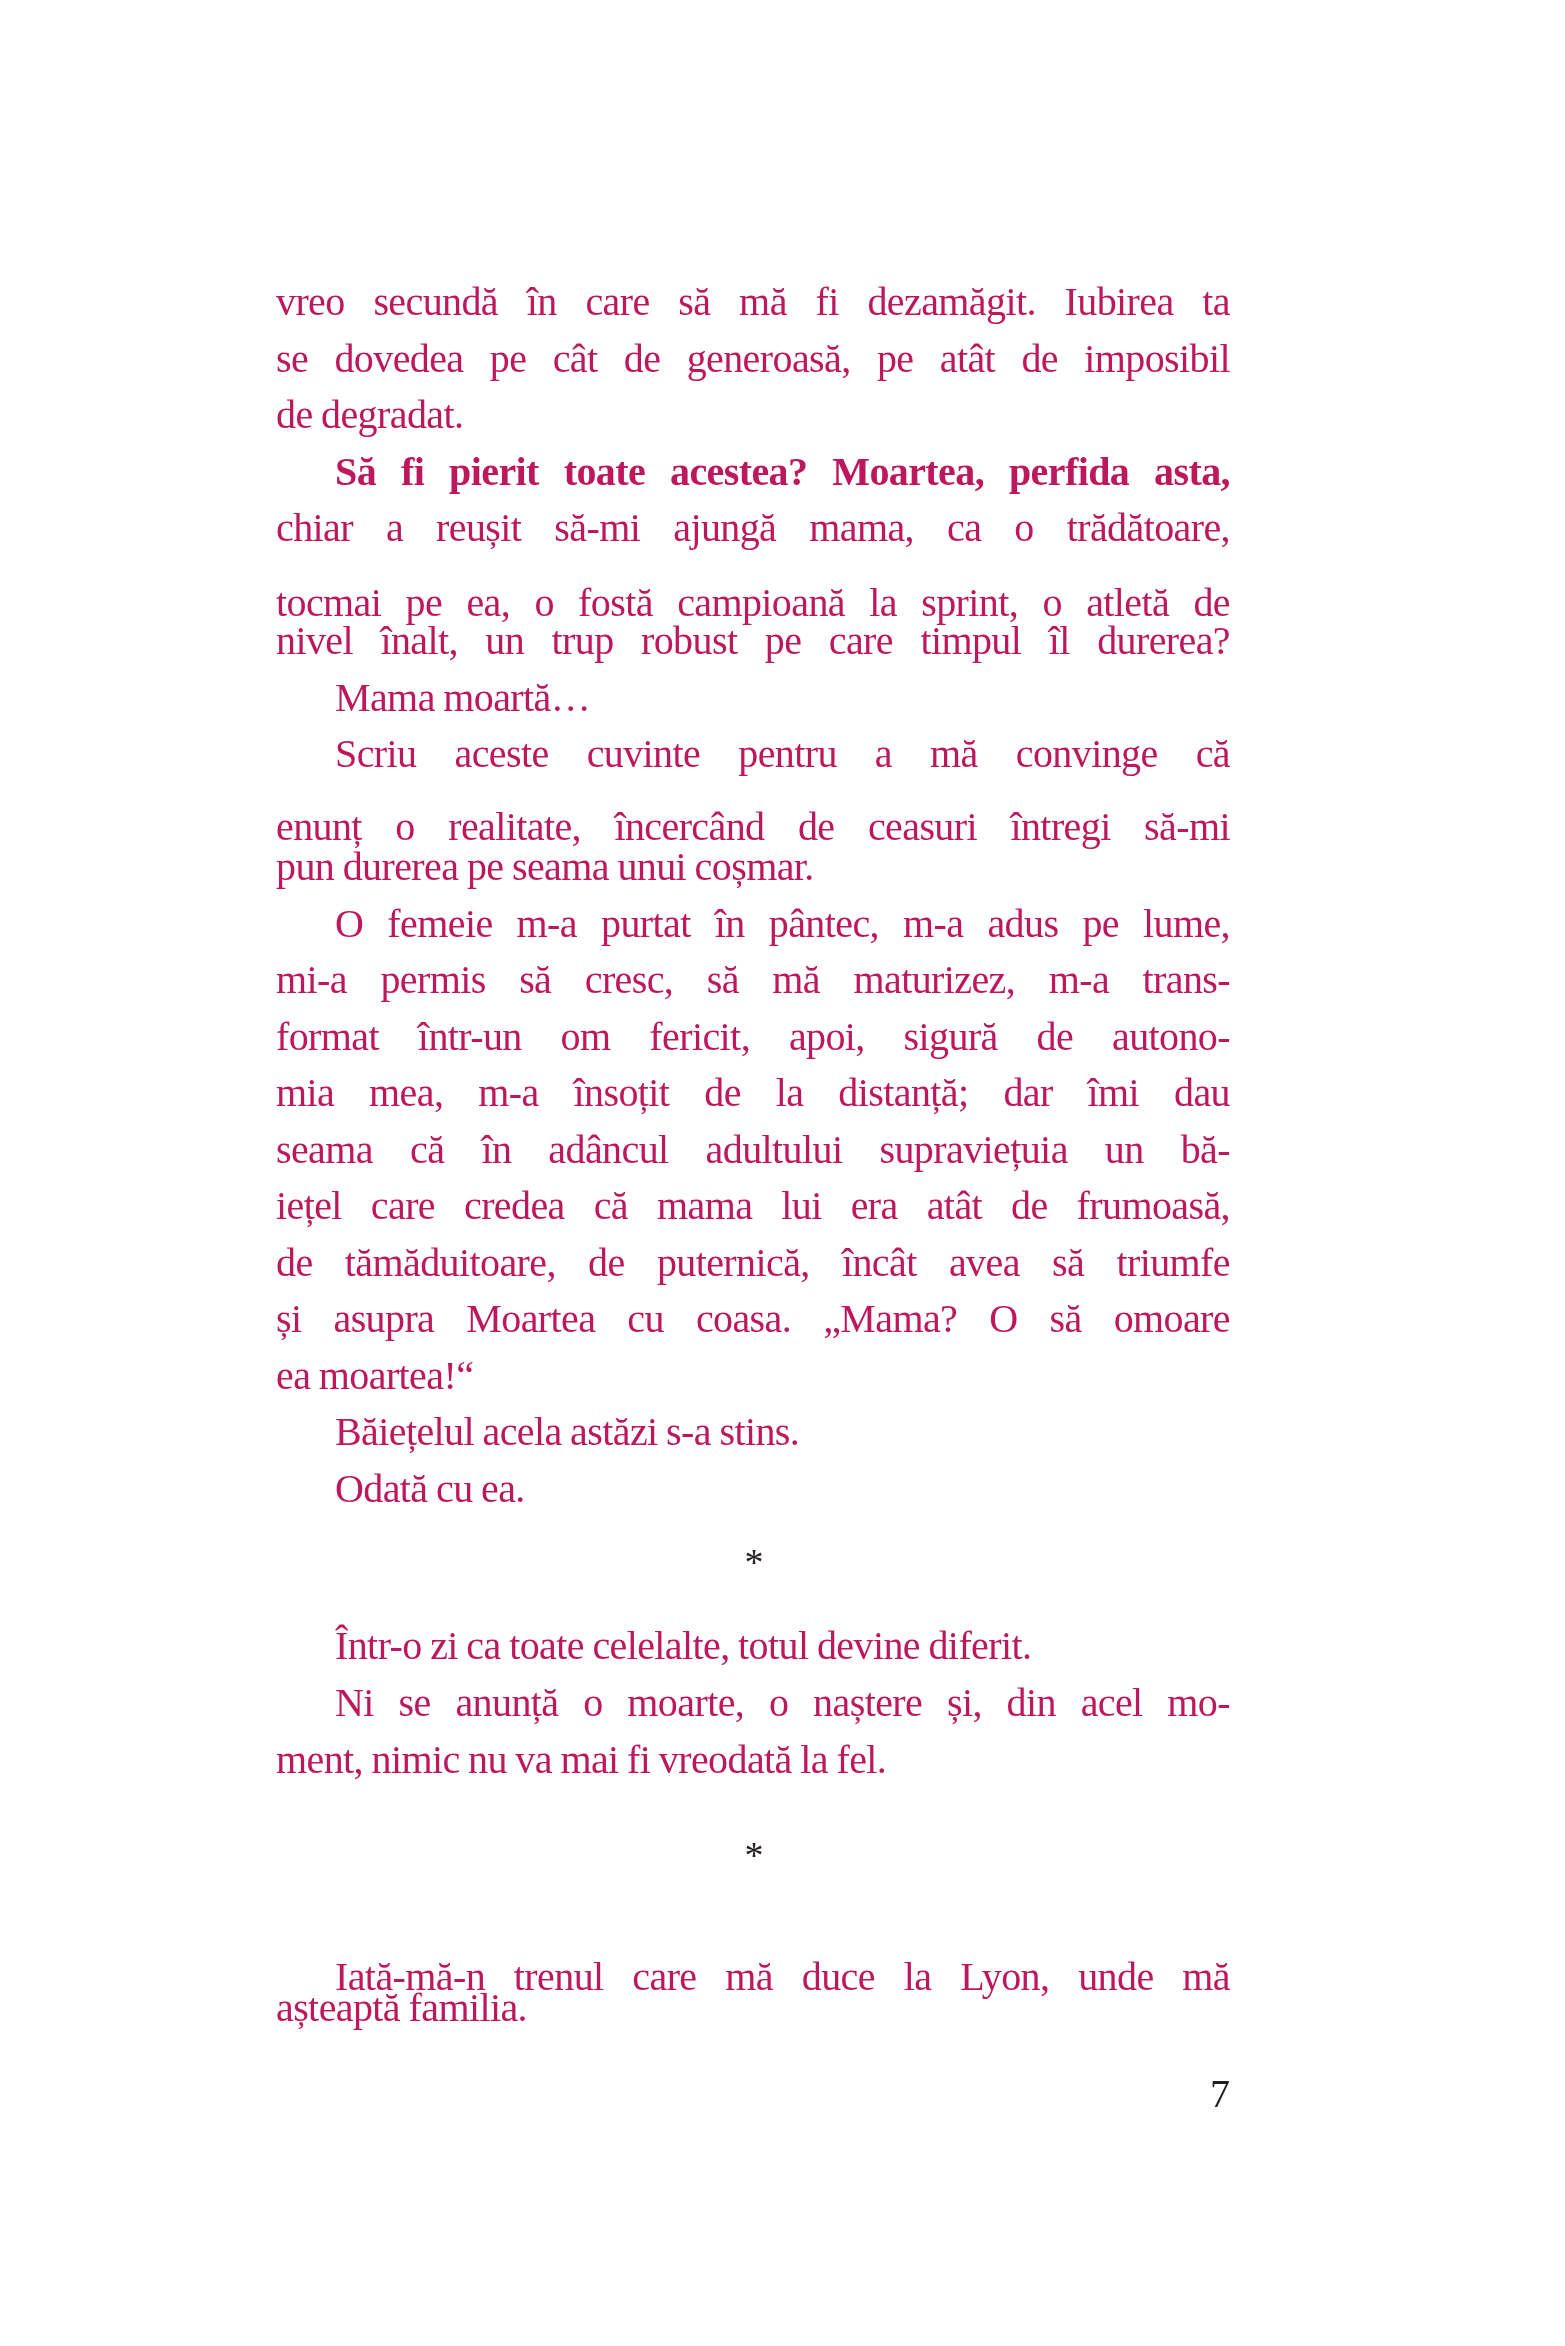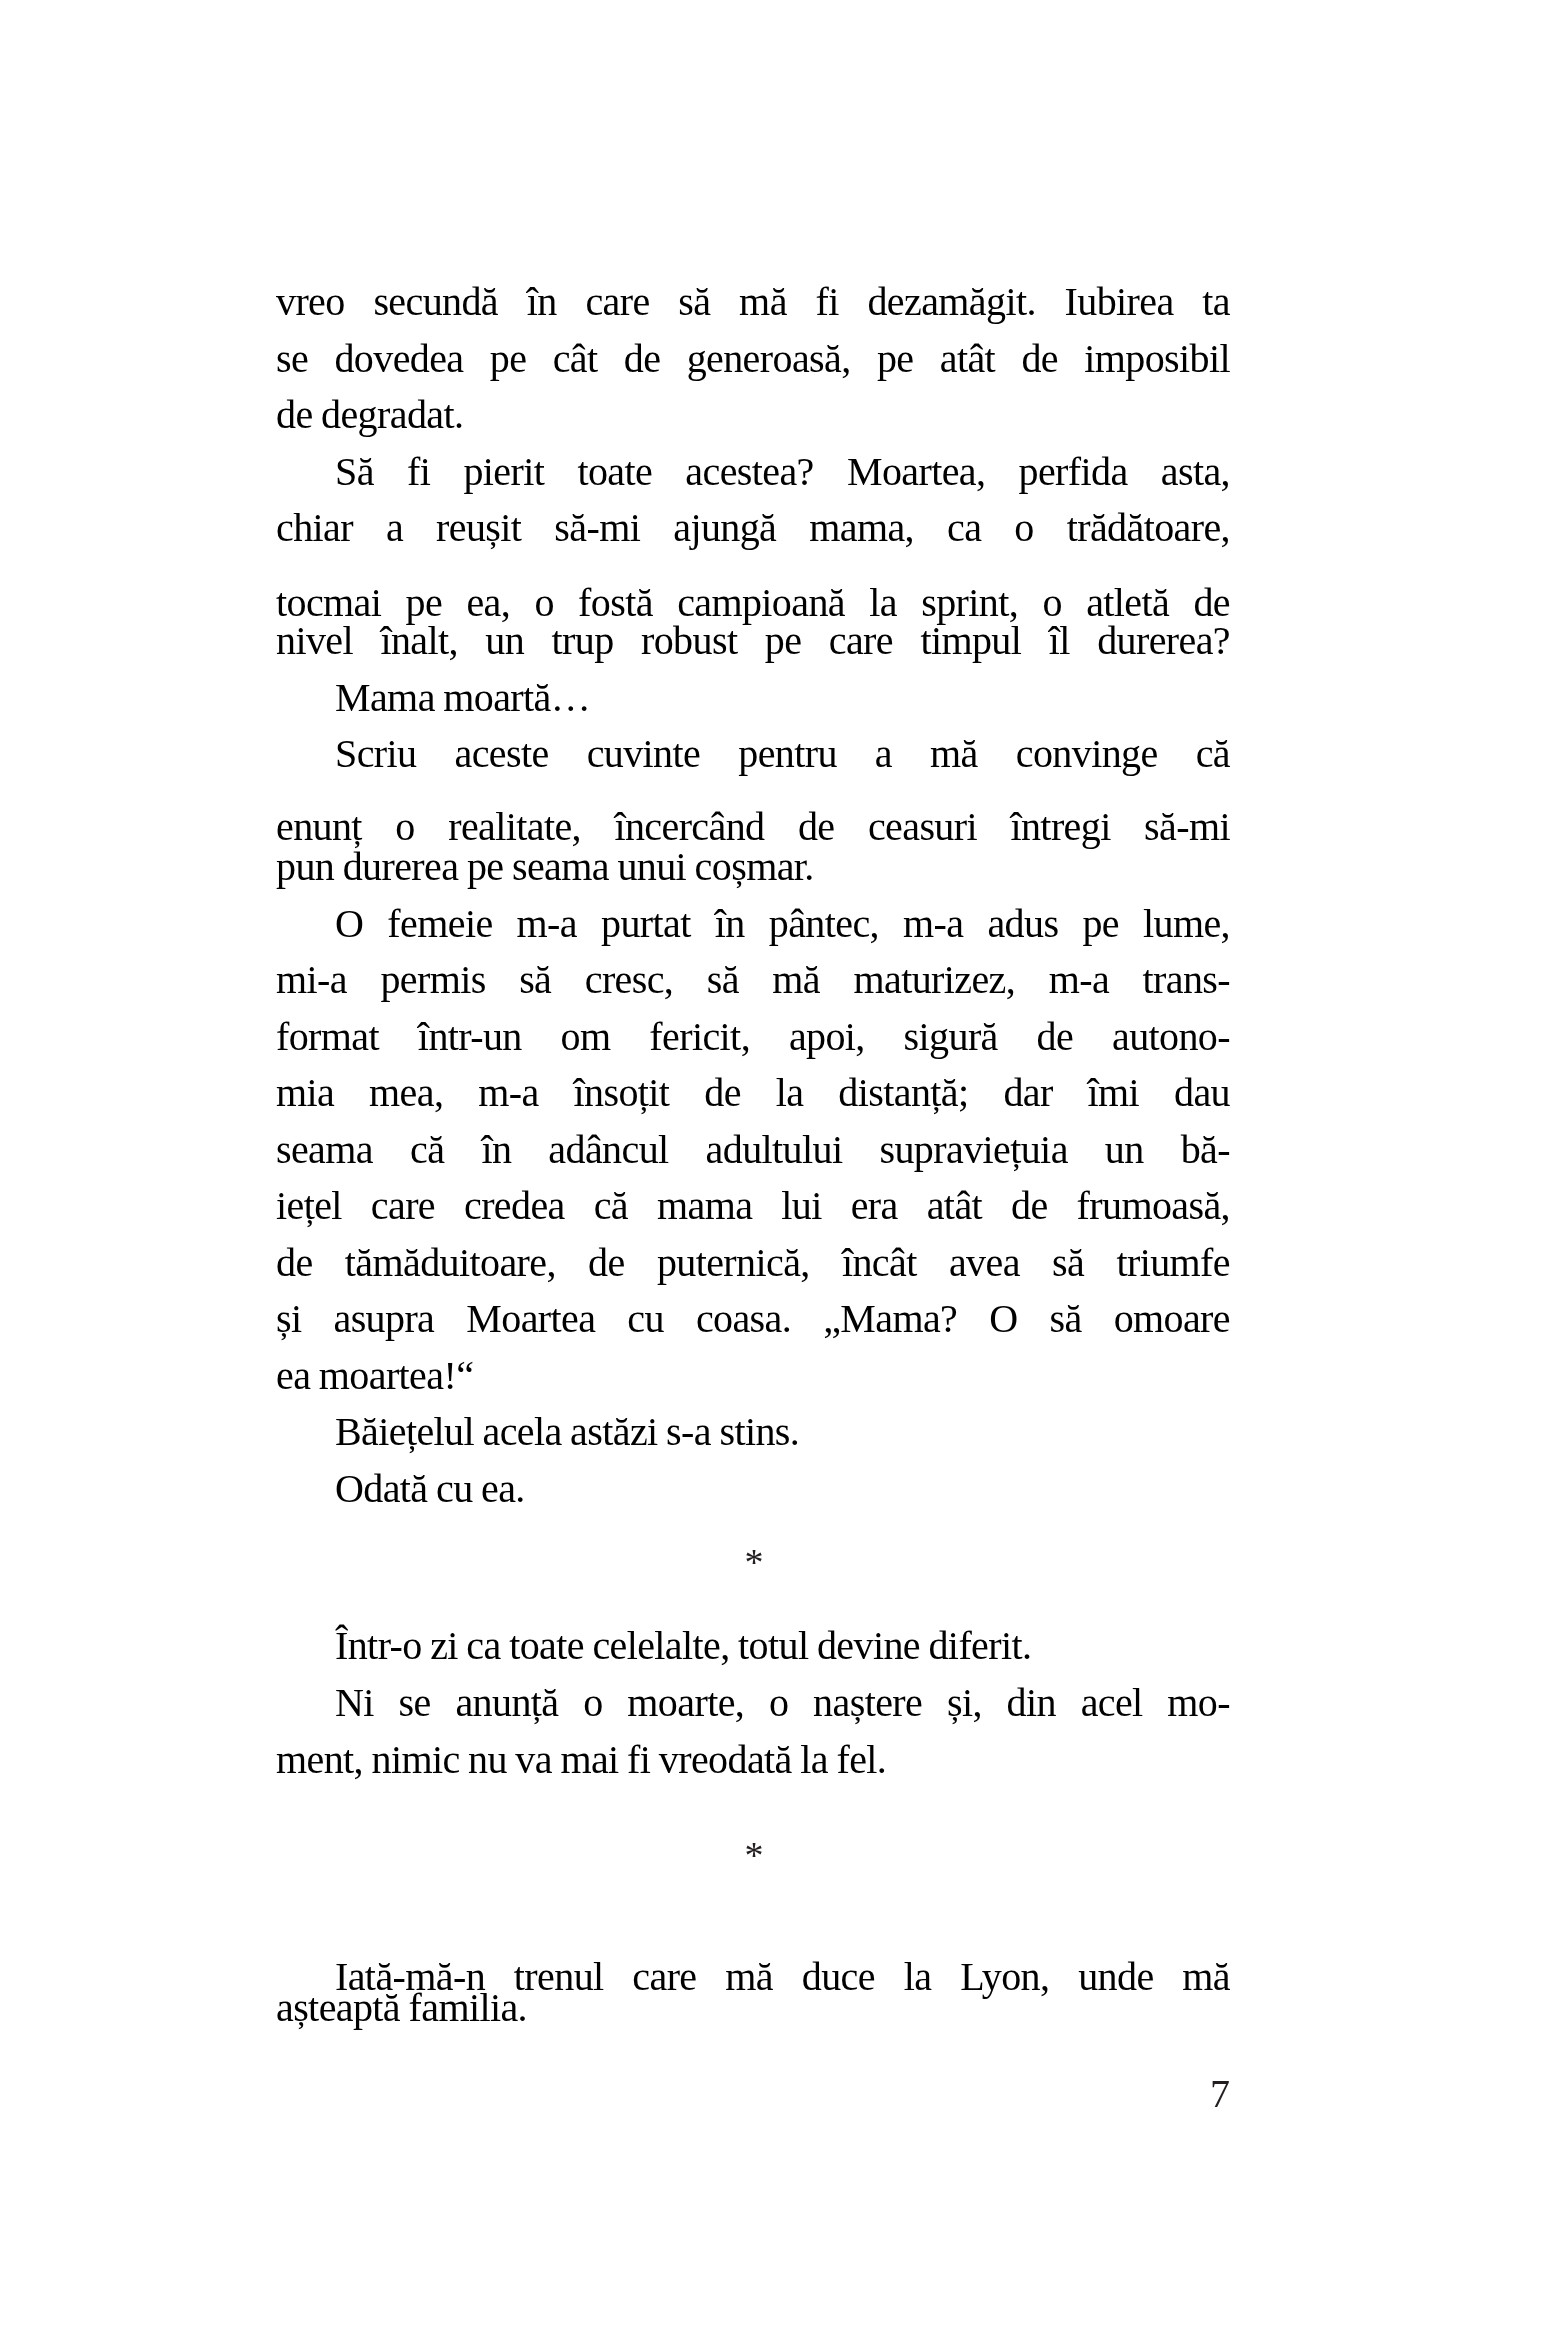--- a/index.html
+++ b/index.html
@@ -6,21 +6,21 @@
   body { width: 1565px; height: 2347px; position: relative; overflow: hidden; }
   .page { position: absolute; left: 0; top: 0; width: 1565px; height: 2347px; background: #ffffff; }
   .line {
     position: absolute;
     left: 276px;
     width: 954px;
     height: 53px;
     font-family: "Liberation Serif", "DejaVu Serif", serif;
     font-size: 40px;
     line-height: 53px;
-    color: #000000;
+    color: #be185d;
     white-space: nowrap;
     letter-spacing: -0.6px;
     word-spacing: -0.9px;
     transform-origin: left center;
   }
   .line.full { text-align: justify; text-align-last: justify; }
   .line.indent { padding-left: 59px; width: 895px; }
   .star {
     position: absolute;
     left: 740px;
@@ -43,21 +43,21 @@
   }
 </style>
 </head>
 <body>
 
 <div class="page">
   <div id="lines">
       <div class="line full" style="top: 275px;">vreo secundă în care să mă fi dezamăgit. Iubirea ta</div>
       <div class="line full" style="top: 332px;">se dovedea pe cât de generoasă, pe atât de imposibil</div>
       <div class="line" style="top: 388px;">de degradat.</div>
-      <div class="line full indent" style="top: 445px;">Să fi pierit toate acestea? Moartea, perfida asta,</div>
+      <div class="line full indent" style="top: 445px; font-weight: bold;">Să fi pierit toate acestea? Moartea, perfida asta,</div>
       <div class="line full" style="top: 501px;">chiar a reușit să-mi ajungă mama, ca o trădătoare,</div>
       <div class="line full" style="top: 576px;">tocmai pe ea, o fostă campioană la sprint, o atletă de</div>
       <div class="line full" style="top: 614px;">nivel înalt, un trup robust pe care timpul îl durerea?</div>
       <div class="line indent" style="top: 671px;">Mama moartă…</div>
       <div class="line full indent" style="top: 727px;">Scriu aceste cuvinte pentru a mă convinge că</div>
       <div class="line full" style="top: 800px;">enunț o realitate, încercând de ceasuri întregi să-mi</div>
       <div class="line" style="top: 840px;">pun durerea pe seama unui coșmar.</div>
       <div class="line full indent" style="top: 897px;">O femeie m-a purtat în pântec, m-a adus pe lume,</div>
       <div class="line full" style="top: 953px;">mi-a permis să cresc, să mă maturizez, m-a trans-</div>
       <div class="line full" style="top: 1010px;">format într-un om fericit, apoi, sigură de autono-</div>

